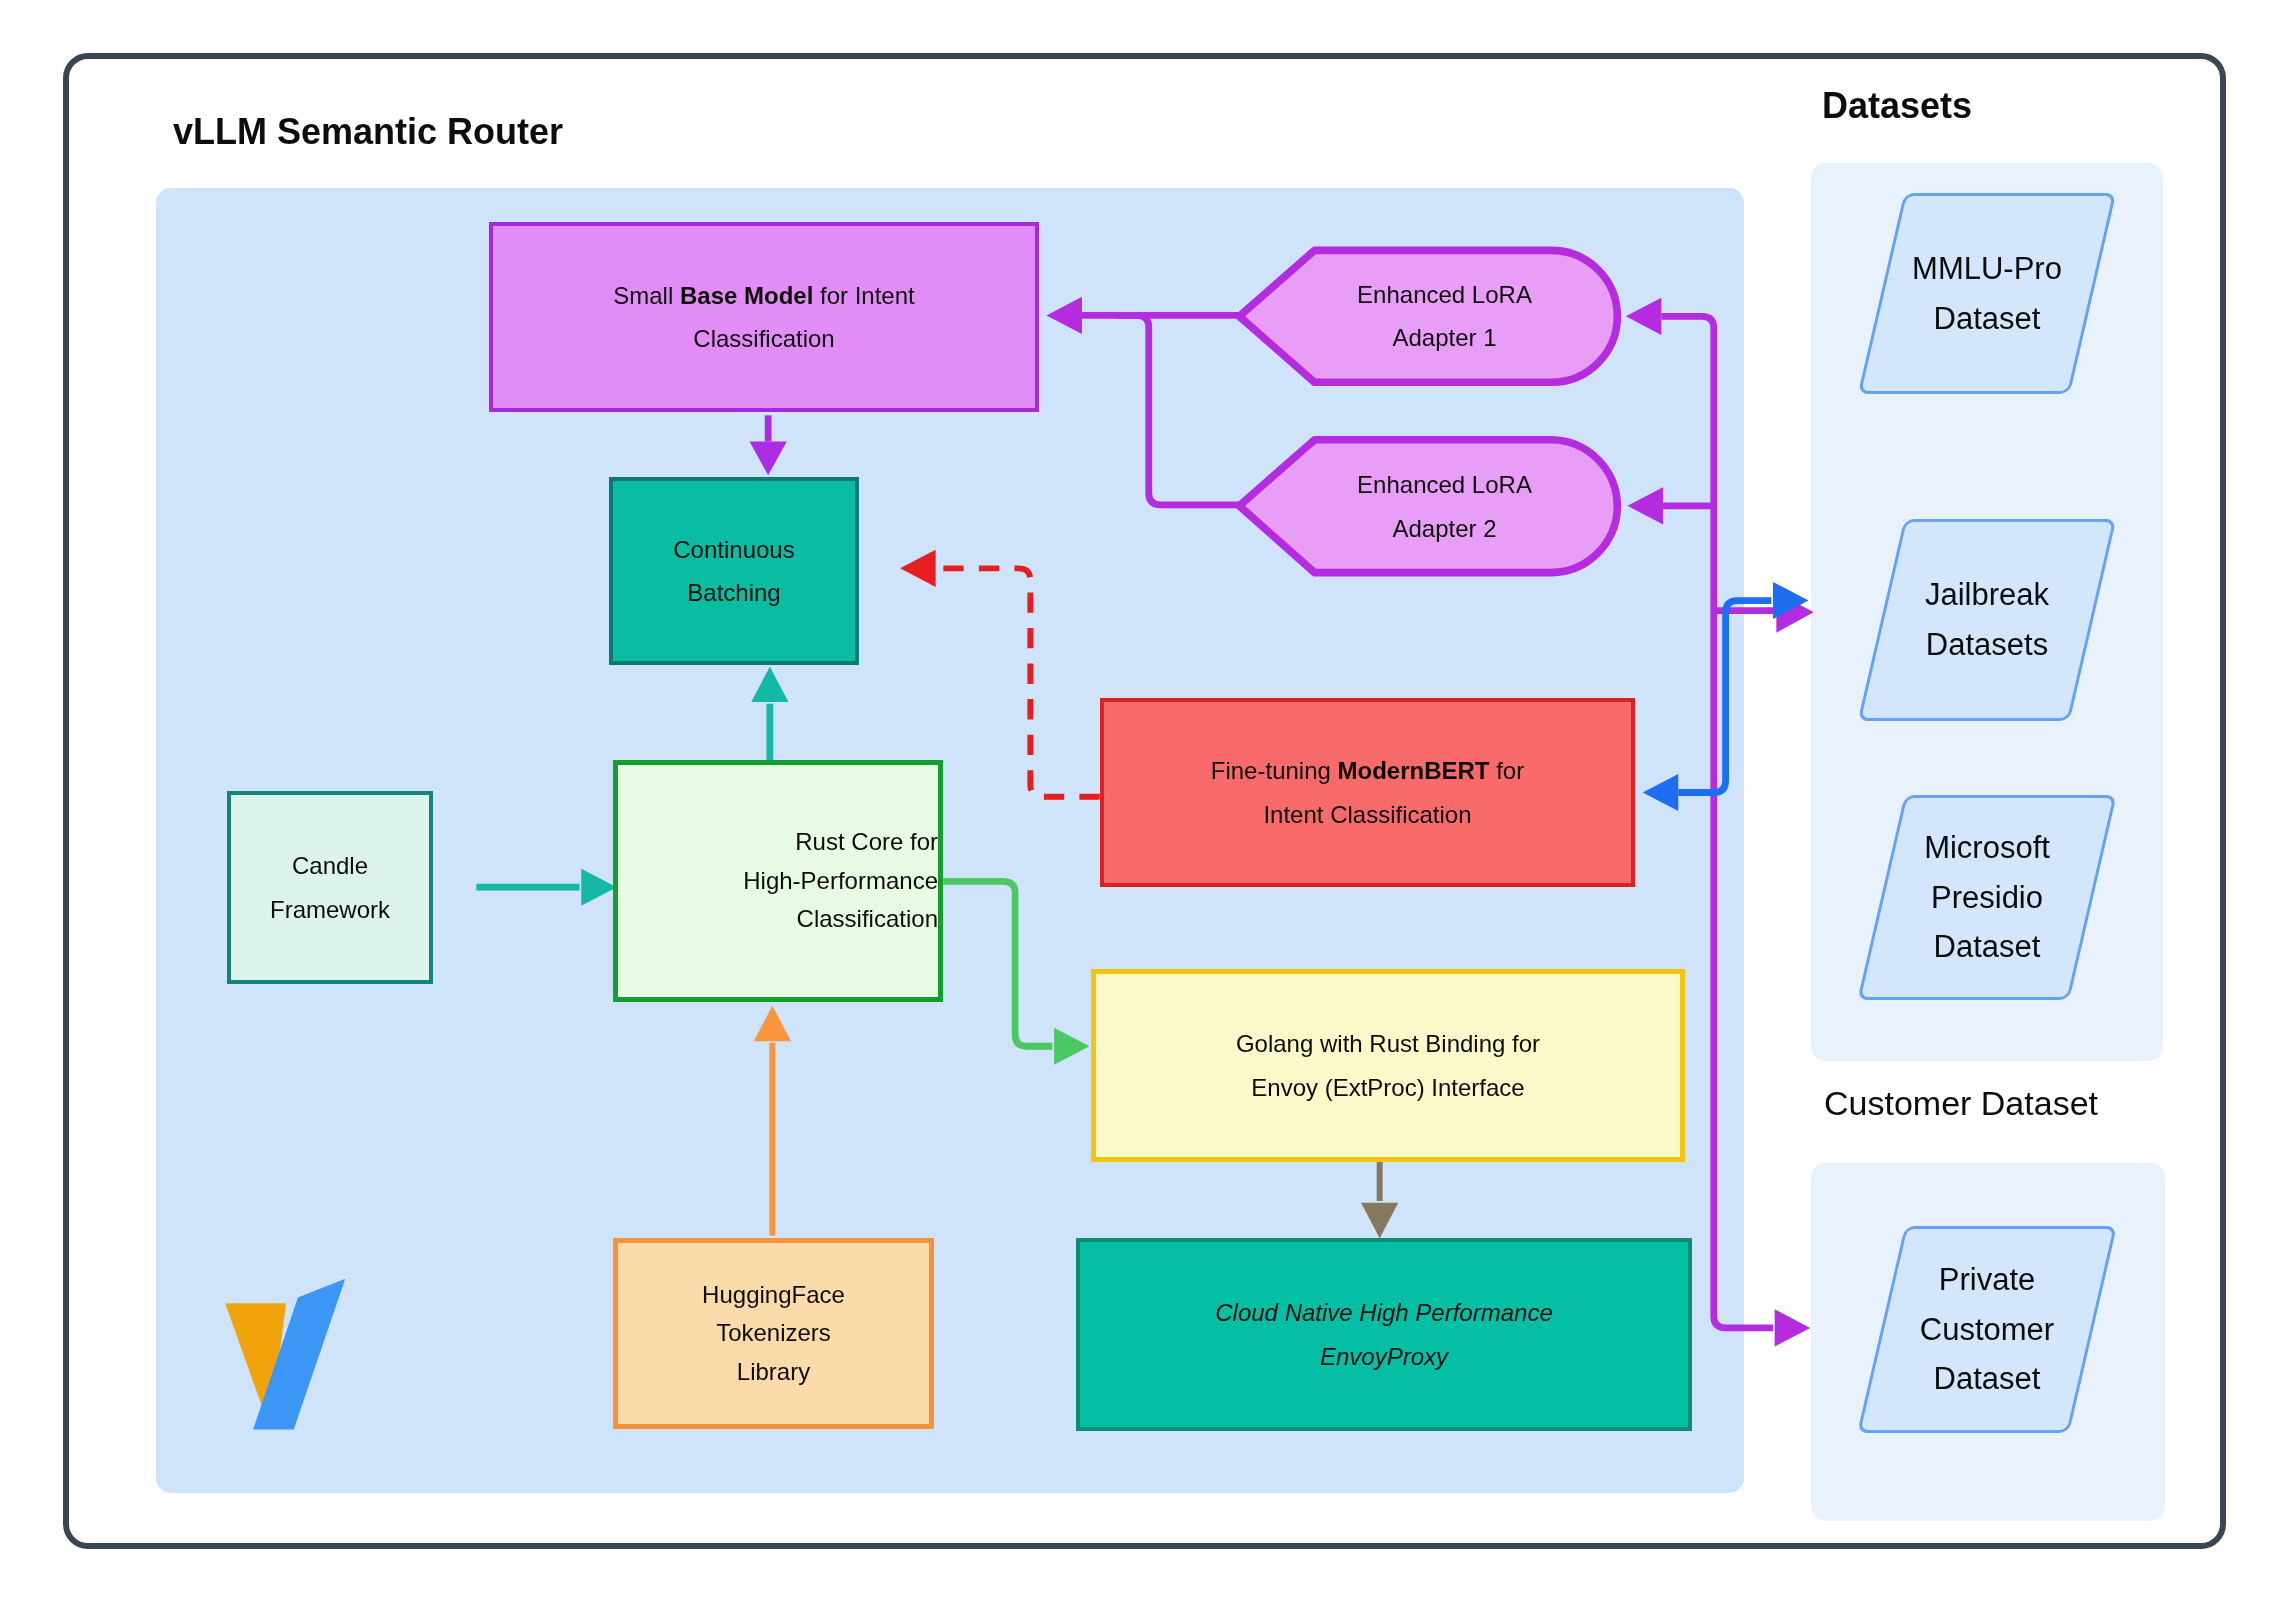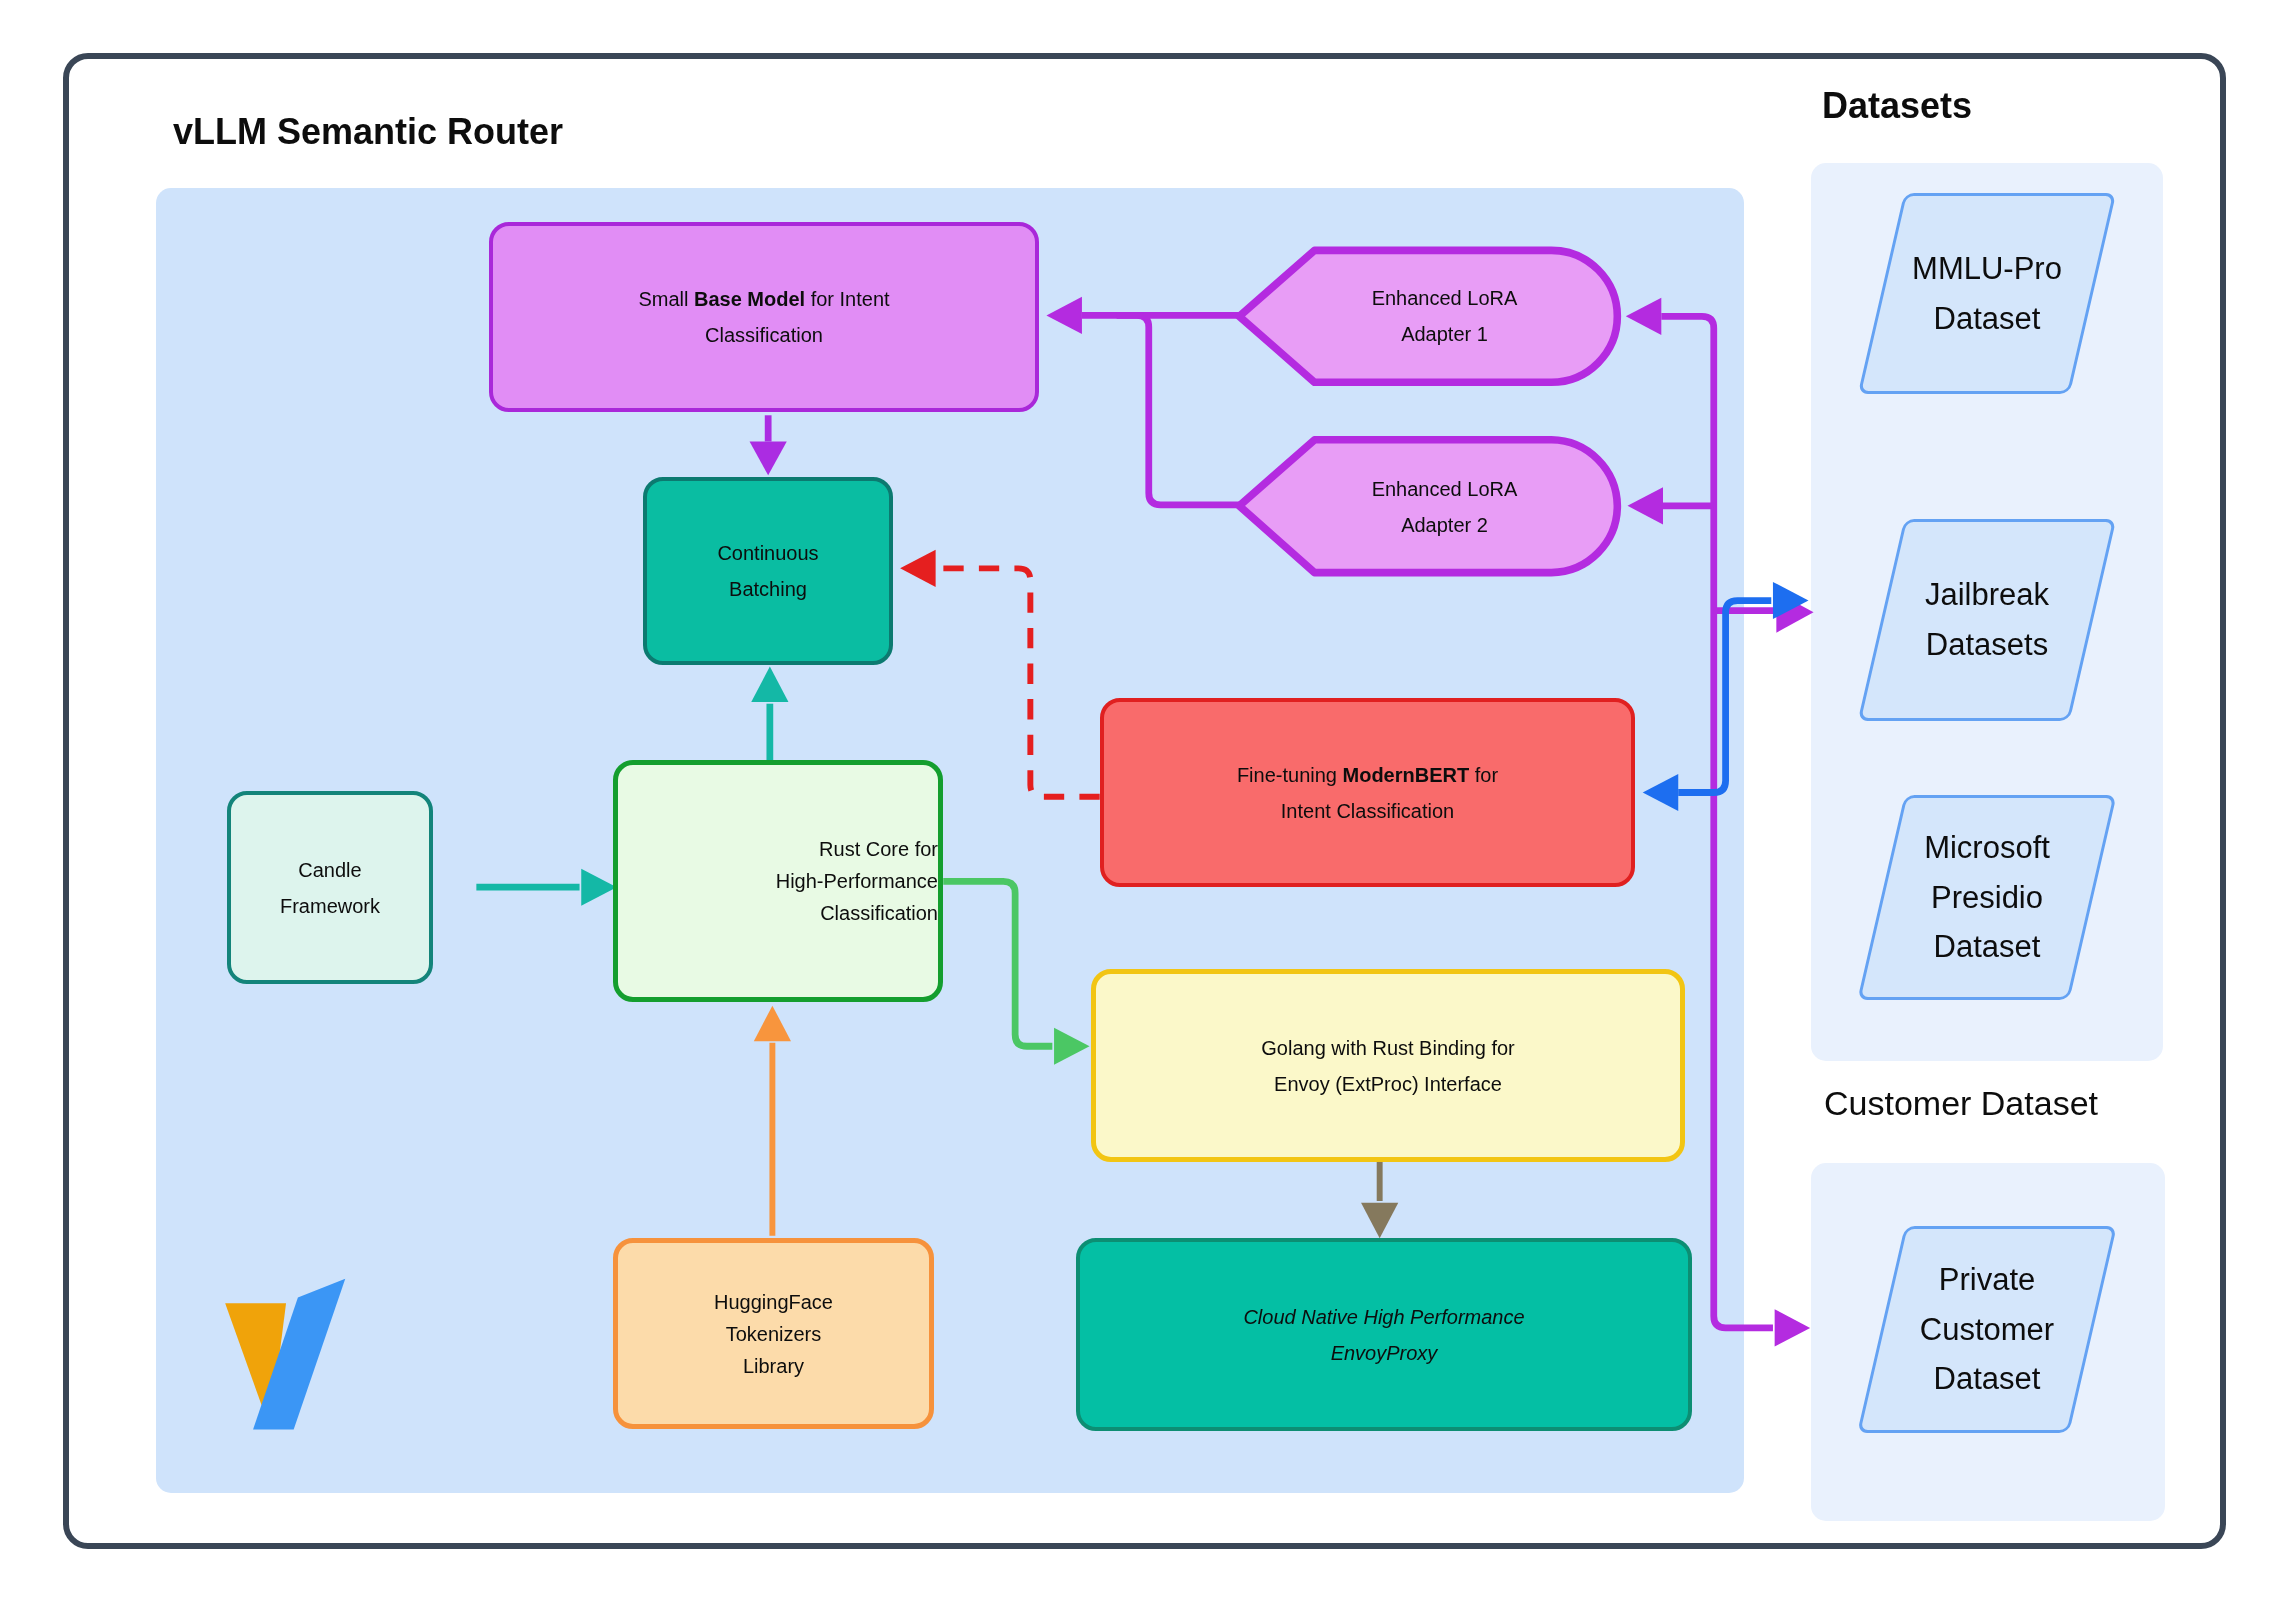--- a/index.html
+++ b/index.html
@@ -17,21 +17,21 @@
   .title{left:173px;top:112px;font-size:36px;font-weight:700;line-height:1.1;}
   .sec-label{font-size:36px;font-weight:700;line-height:1.1;}
   .ds-label{left:1822px;top:86px;}
   .cust-label{left:1824px;top:1085px;font-weight:400;font-size:34px;}
   svg.layer{left:0;top:0;width:2284px;height:1618px;pointer-events:none;}
   .edge{fill:none;stroke-width:8px;}
   .edge.thin{stroke-width:7px;}
   
   .node{position:absolute;box-sizing:border-box;display:flex;flex-direction:column;
         align-items:center;justify-content:center;text-align:center;
-        font-size:20px;line-height:1.8;border-radius:20px;}
+        font-size:24px;line-height:1.8;border-radius:0;}
   .lines3{line-height:1.6;}
   .b{font-weight:700;}
   .n-purple{background:var(--purple_fill);border:4.2px solid var(--purple_border);}
   .n-teal{background:var(--teal_fill);border:4.2px solid var(--teal_border);}
   .n-teal2{background:var(--teal2_fill);border:4.2px solid var(--teal2_border);font-style:italic;}
   .n-red{background:var(--red_fill);border:4.2px solid var(--red_border);}
   .n-mint{background:var(--mint_fill);border:4.2px solid var(--mint_border);}
   .n-lgreen{background:var(--lgreen_fill);border:5px solid var(--lgreen_border);align-items:flex-end;}
   .n-yellow{background:var(--yellow_fill);border:5px solid var(--yellow_border);margin-top:20px;}
   .n-peach{background:var(--peach_fill);border:5px solid var(--peach_border);}
@@ -127,21 +127,21 @@
     <div><span>Classification</span></div>
   </div>
 <div class="node n-plain" style="left:1269px;top:250px;width:351px;height:132px;">
     <div><span>Enhanced LoRA</span></div>
     <div><span>Adapter 1</span></div>
   </div>
 <div class="node n-plain" style="left:1269px;top:440px;width:351px;height:133px;">
     <div><span>Enhanced LoRA</span></div>
     <div><span>Adapter 2</span></div>
   </div>
-<div class="node n-teal" style="left:643px;top:477px;width:250px;height:188px;">
+<div class="node n-teal" style="left:609px;top:477px;width:250px;height:188px;">
     <div><span>Continuous</span></div>
     <div><span>Batching</span></div>
   </div>
 <div class="node n-red" style="left:1100px;top:698px;width:535px;height:189px;">
     <div><span>Fine-tuning </span><span class="b">ModernBERT</span><span> for</span></div>
     <div><span>Intent Classification</span></div>
   </div>
 <div class="node n-mint" style="left:227px;top:791px;width:206px;height:193px;">
     <div><span>Candle</span></div>
     <div><span>Framework</span></div>

